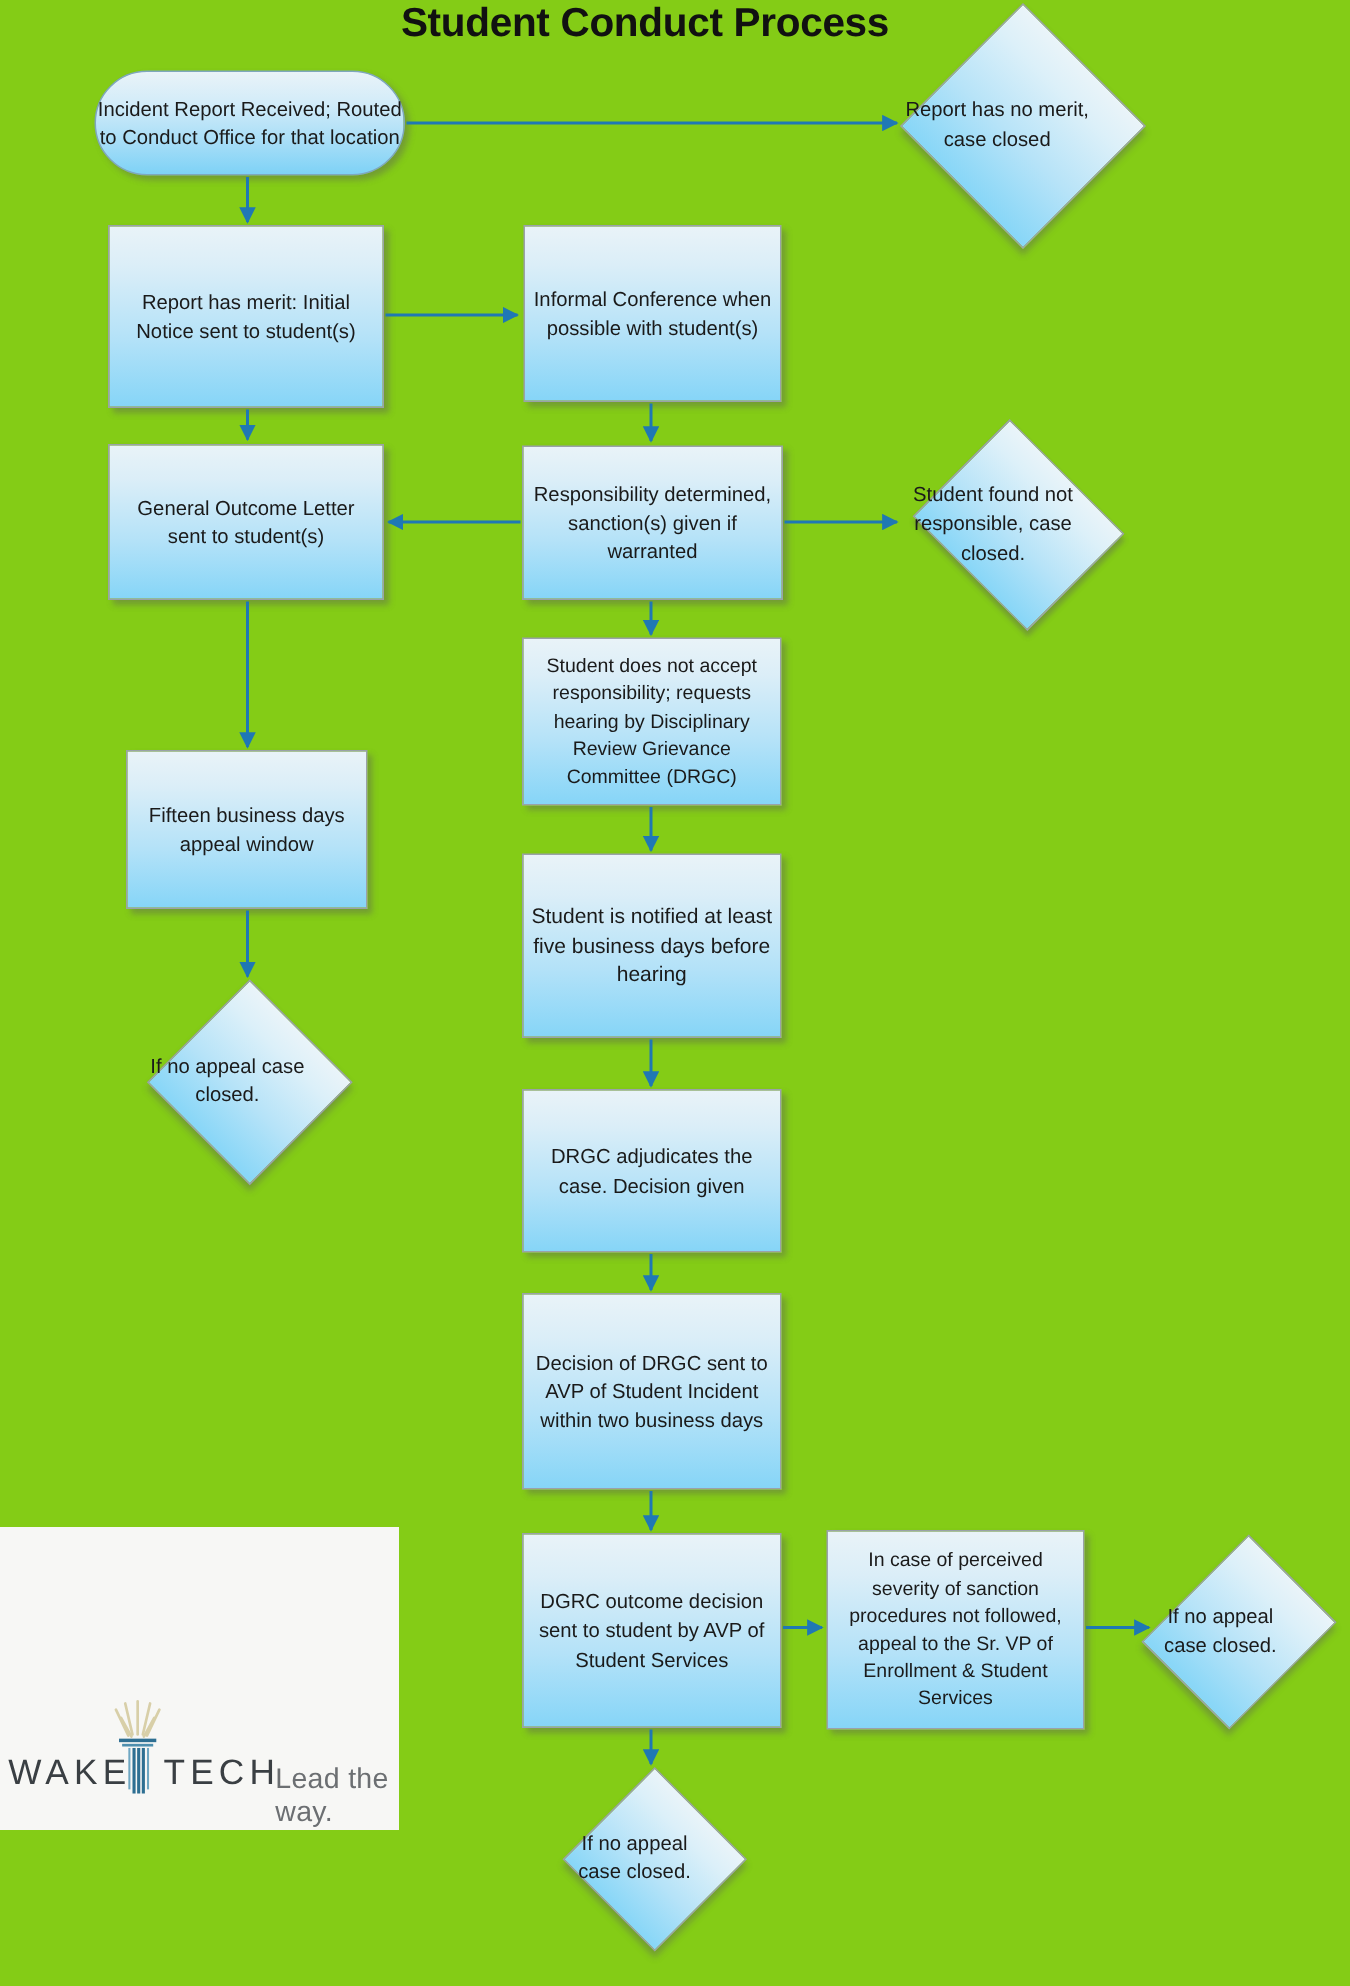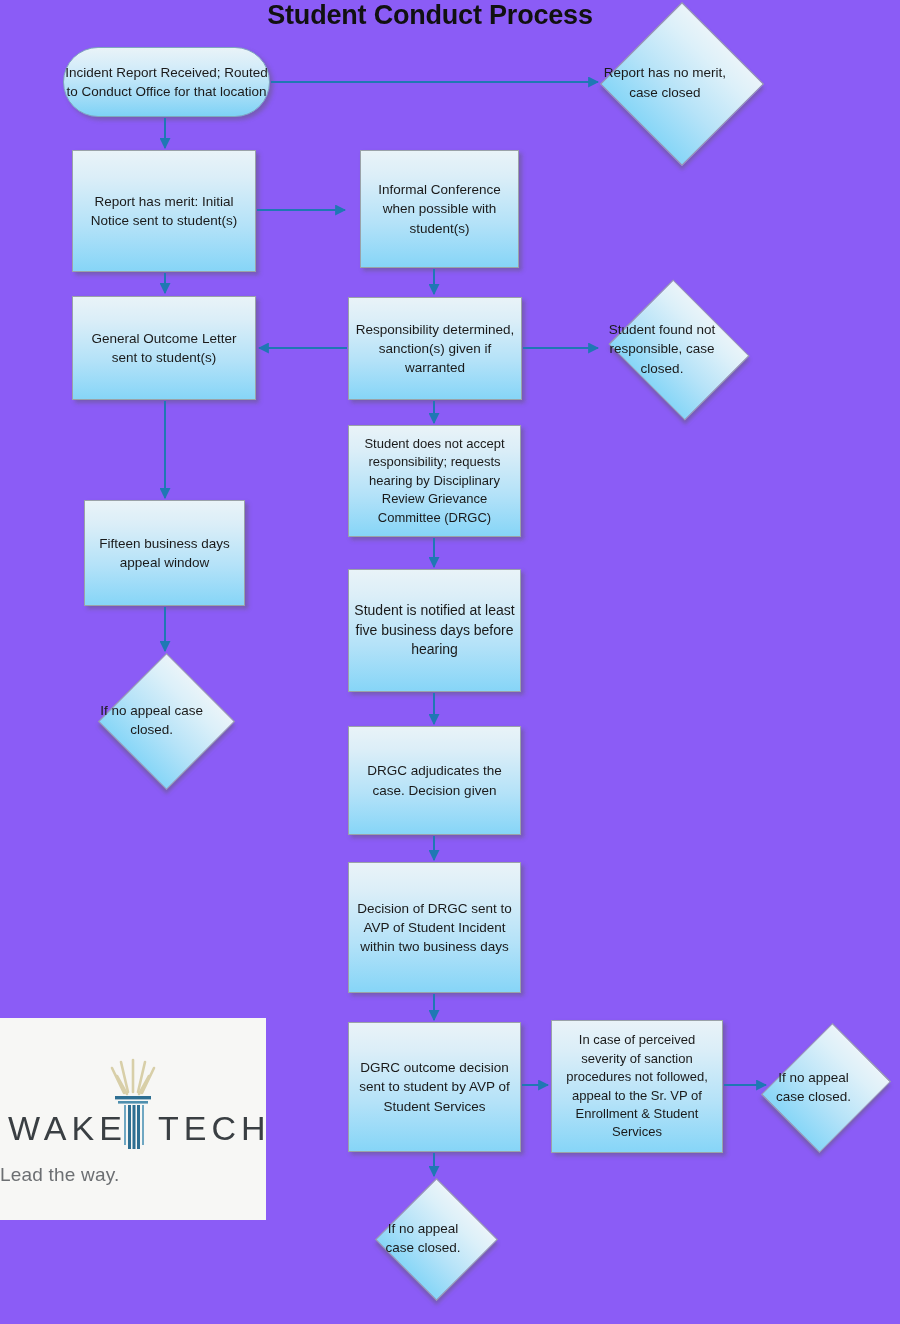--- a/index.html
+++ b/index.html
@@ -9,21 +9,21 @@
     background: #ffffff;
   }
   body {
     font-family: "Liberation Sans", sans-serif;
     -webkit-font-smoothing: antialiased;
   }
   #canvas {
     position: relative;
     width: 900px;
     height: 1324px;
-    background: #8b5cf6;
+    background: #84cc16;
     overflow: hidden;
   }
 
   
   #page-title {
     position: absolute;
     left: 0;
     top: 0px;
     width: 860px;
     text-align: center;
@@ -114,22 +114,22 @@
 
   
   #logo-block {
     position: absolute;
     left: 0px;
     top: 1018px;
     width: 266px;
     height: 202px;
     background: #f7f7f5;
     display: flex;
-    flex-direction: column;
-    align-items: flex-start;
+    flex-direction: row;
+    align-items: flex-end;
     justify-content: center;
   }
   #logo-mark { width: 266px; height: 108px; display:block; }
   #logo-tagline {
     font-size: 19px;
     color: #6c6f72;
     font-family: "Liberation Sans", sans-serif;
     margin-top: 4px;
     letter-spacing: 0.2px;
   }
@@ -193,21 +193,21 @@
     <div class="diamond-shape" style="width:114px; height:114px; margin-left:-57px; margin-top:-57px; transform:rotate(45deg);"></div>
     <div class="diamond-label">
       <span>Report has no merit, case closed</span>
     </div>
   </div>
 
   <div class="node box" style="left:72px; top:150px; width:184px; height:122px;">
     <div class="lbl">Report has merit:  Initial Notice sent to student(s)</div>
   </div>
 
-  <div class="node box" style="left:360px; top:150px; width:159px; height:118px;">
+  <div class="node box" style="left:349px; top:150px; width:172px; height:118px;">
     <div class="lbl">Informal Conference when possible with student(s)</div>
   </div>
 
   <div class="node box" style="left:72px; top:296px; width:184px; height:104px;">
     <div class="lbl">General Outcome Letter sent to student(s)</div>
   </div>
 
   <div class="node box" style="left:348px; top:297px; width:174px; height:103px;">
     <div class="lbl">Responsibility determined, sanction(s) given if warranted</div>
   </div>

